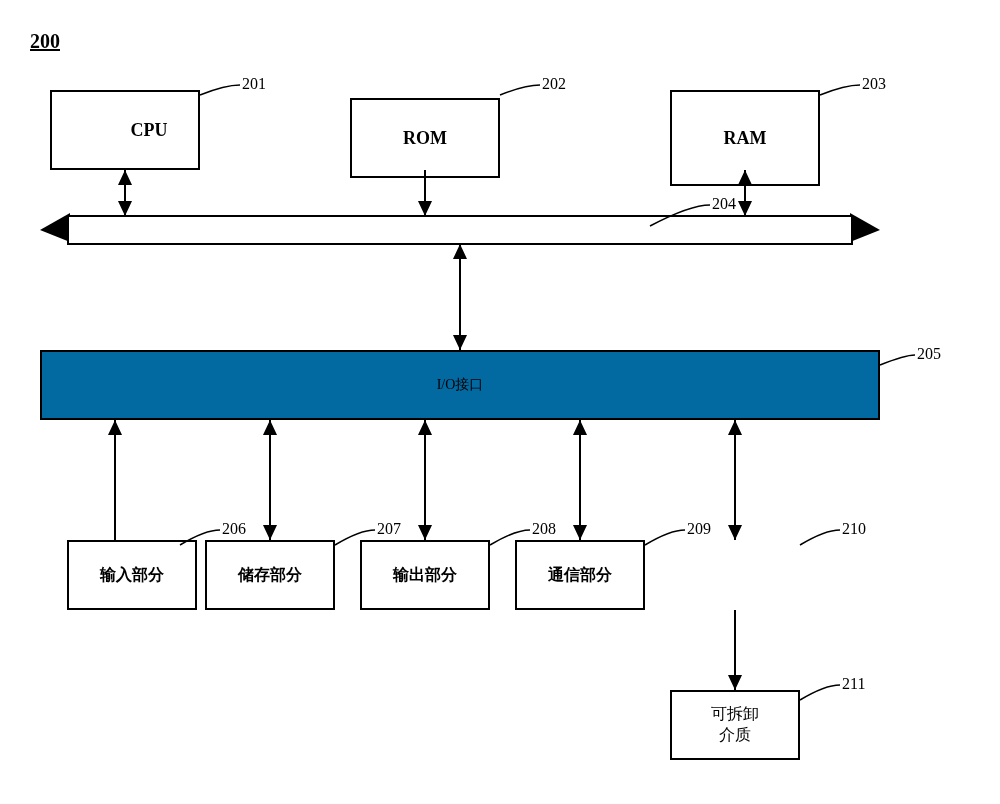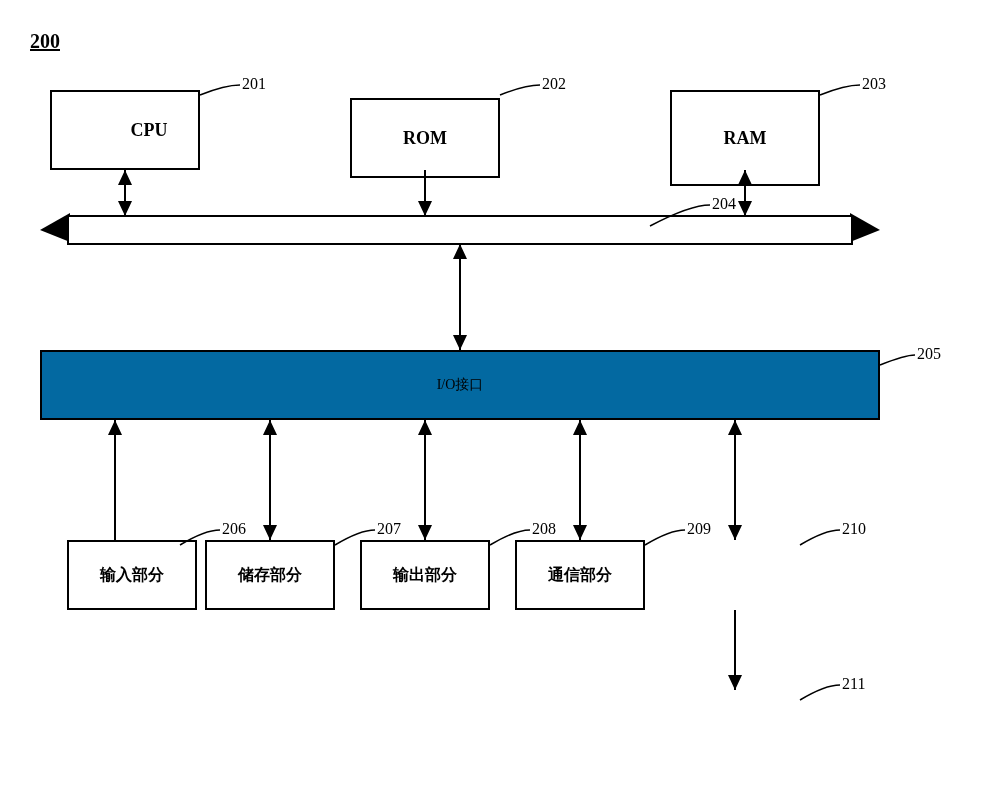--- a/index.html
+++ b/index.html
@@ -143,20 +143,21 @@
 
   <div class="component-box ram-box">RAM</div>
 
   <div class="io-box">I/O接口</div>
 
   <div class="component-box bottom-box input-box">输入部分</div>
   <div class="component-box bottom-box output-box">储存部分</div>
   <div class="component-box bottom-box storage-box">输出部分</div>
   <div class="component-box bottom-box comm-box">通信部分</div>
 
+  <div class="media-box">可拆卸<br>介质</div>
 
   <svg class="arrows-svg" viewBox="0 0 920 760" xmlns="http://www.w3.org/2000/svg">
     <defs>
       <marker id="arrowhead" markerWidth="10" markerHeight="7" refX="9" refY="3.5" orient="auto">
         <polygon points="0 0, 10 3.5, 0 7" fill="#000"></polygon>
       </marker>
       <marker id="arrowhead-rev" markerWidth="10" markerHeight="7" refX="1" refY="3.5" orient="auto">
         <polygon points="10 0, 0 3.5, 10 7" fill="#000"></polygon>
       </marker>
       <marker id="arr-up" markerWidth="10" markerHeight="7" refX="5" refY="0" orient="auto">

